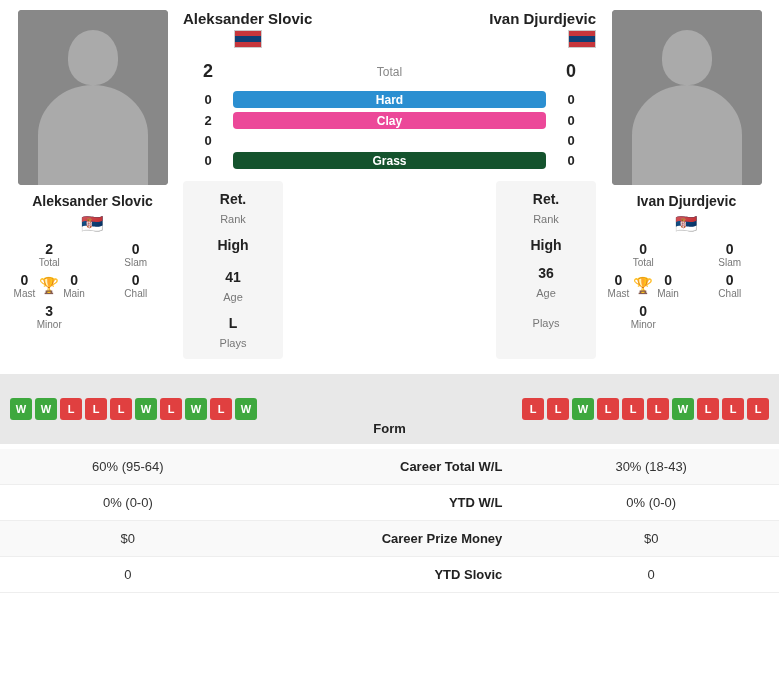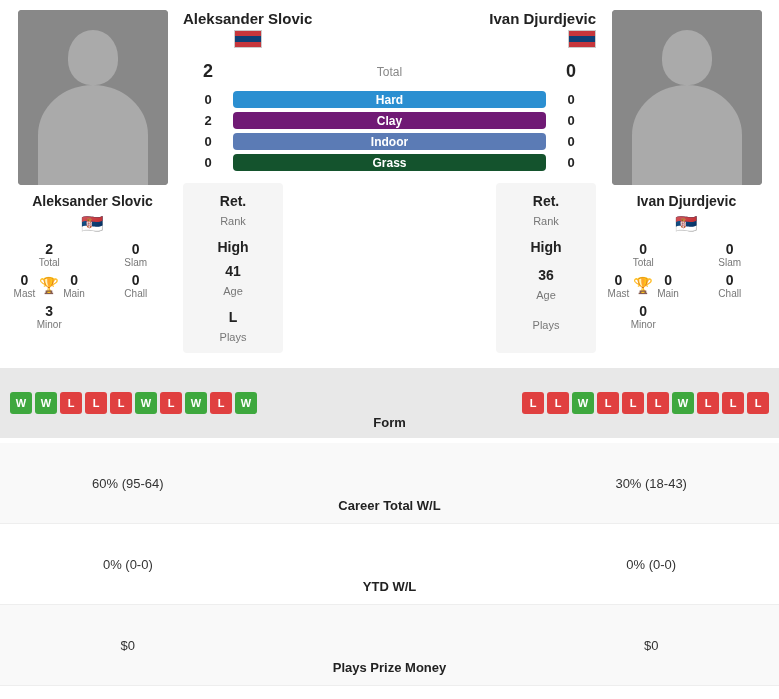--- a/index.html
+++ b/index.html
@@ -56,21 +56,21 @@
       margin-top: 8px;
       color: #222;
     }
 
     .player-flag {
       margin-top: 4px;
       font-size: 18px;
     }
 
     .surface-hard { background: #2b8fd1; }
-    .surface-clay { background: #701a75; }
+    .surface-clay { background: #ec4899; }
     .surface-indoor { background: #5b7bb5; }
     .surface-grass { background: #14532d; }
 
     
     .left-center {
       display: flex;
       flex-direction: column;
       align-items: center;
       background: #f5f5f5;
       border-radius: 4px;
@@ -142,24 +142,23 @@
       padding: 10px 15px;
       border-bottom: 1px solid #eee;
       gap: 36px;
     }
 
     .stats-line:nth-child(odd) { background: #f9f9f9; }
     .stats-line:nth-child(even) { background: #fff; }
 
     .stats-line-label {
       flex: 1;
-      text-align: center;
+      text-align: right;
       font-weight: bold;
       font-size: 13px;
-      margin-top: 45px;
     }
 
     .stats-line-value {
       flex: 1;
       text-align: center;
       font-size: 13px;
       color: #333;
     }
 
     
@@ -369,38 +368,37 @@
         </div>
 
         <div class="surface-row-full">
           <span class="surface-num">2</span>
           <div class="surface-pill surface-clay">Clay</div>
           <span class="surface-num">0</span>
         </div>
 
         <div class="surface-row-full">
           <span class="surface-num">0</span>
-          <div class="surface-pill surface-indoor">Indoor</div>
           <span class="surface-num">0</span>
         </div>
 
         <div class="surface-row-full">
           <span class="surface-num">0</span>
           <div class="surface-pill surface-grass">Grass</div>
           <span class="surface-num">0</span>
         </div>
       </div>
 
       <div style="display:flex; justify-content:space-between; width:100%; margin-top:8px;gap:20px;">
 
         <div class="left-center">
           <div class="ib-value">Ret.</div>
           <div class="ib-label">Rank</div>
           <div class="ib-value" style="margin-top:6px;">High</div>
-          <div class="ib-value" style="margin-top:2px;">41</div>
+          <div class="ib-value" style="margin-top:10px;">41</div>
           <div class="ib-label">Age</div>
           <div class="ib-value" style="margin-top:6px;">L</div>
           <div class="ib-label">Plays</div>
         </div>
 
         <div class="right-center">
           <div class="ib-value">Ret.</div>
           <div class="ib-label">Rank</div>
           <div class="ib-value" style="margin-top:6px;">High</div>
           <div class="ib-value" style="margin-top:6px;">36</div>
@@ -484,21 +482,21 @@
         <div class="stats-line-label">Career Total W/L</div>
         <div class="stats-line-value">30% (18-43)</div>
       </div>
       <div class="stats-line">
         <div class="stats-line-value">0% (0-0)</div>
         <div class="stats-line-label">YTD W/L</div>
         <div class="stats-line-value">0% (0-0)</div>
       </div>
       <div class="stats-line">
         <div class="stats-line-value">$0</div>
-        <div class="stats-line-label">Plays Prize Money</div>
+        <div class="stats-line-label">Career Prize Money</div>
         <div class="stats-line-value">$0</div>
       </div>
       <div class="stats-line">
         <div class="stats-line-value">0</div>
         <div class="stats-line-label">YTD Slovic</div>
         <div class="stats-line-value">0</div>
       </div>
     </div>
 
 </div>

